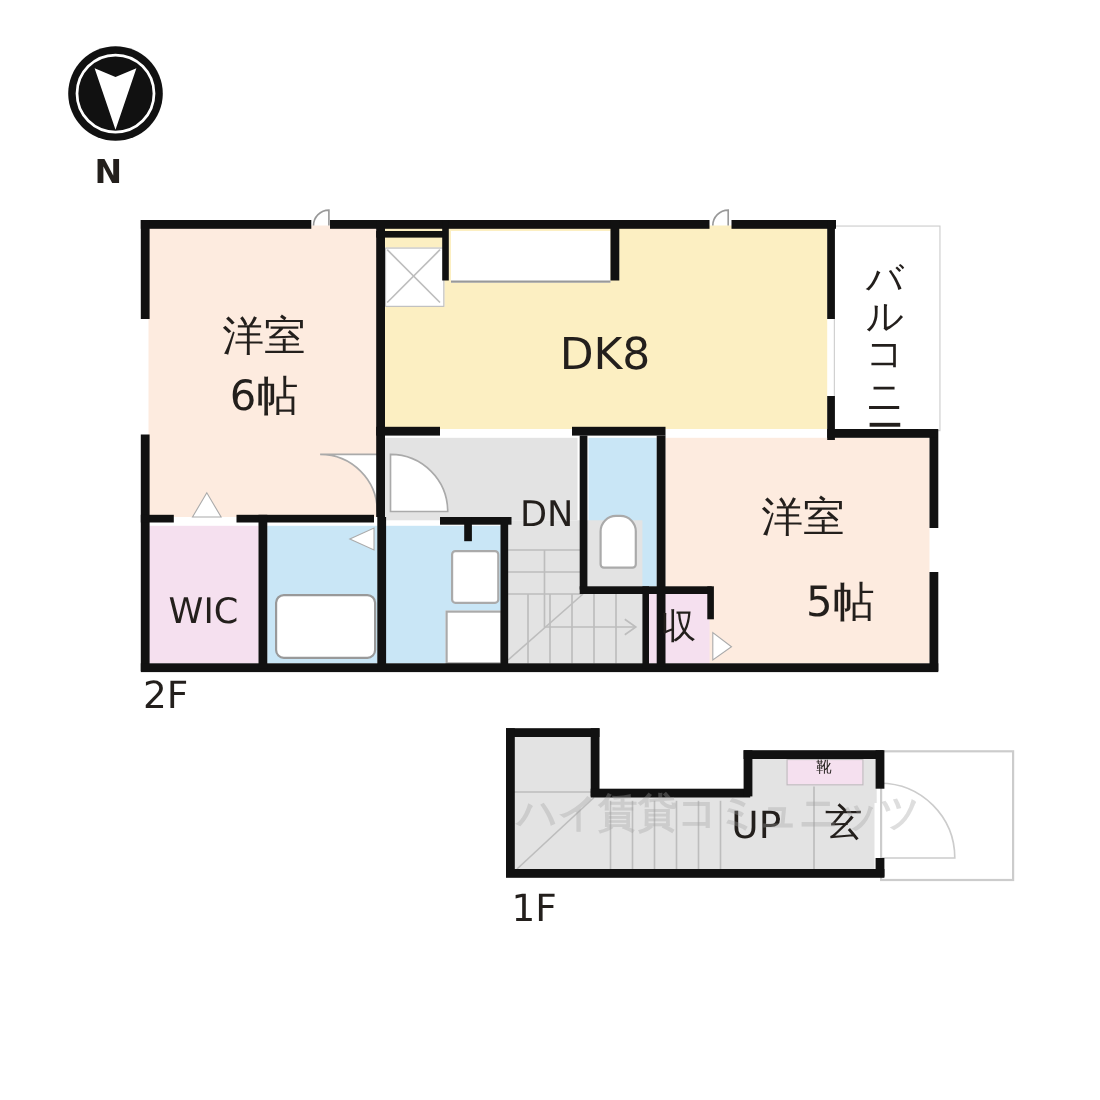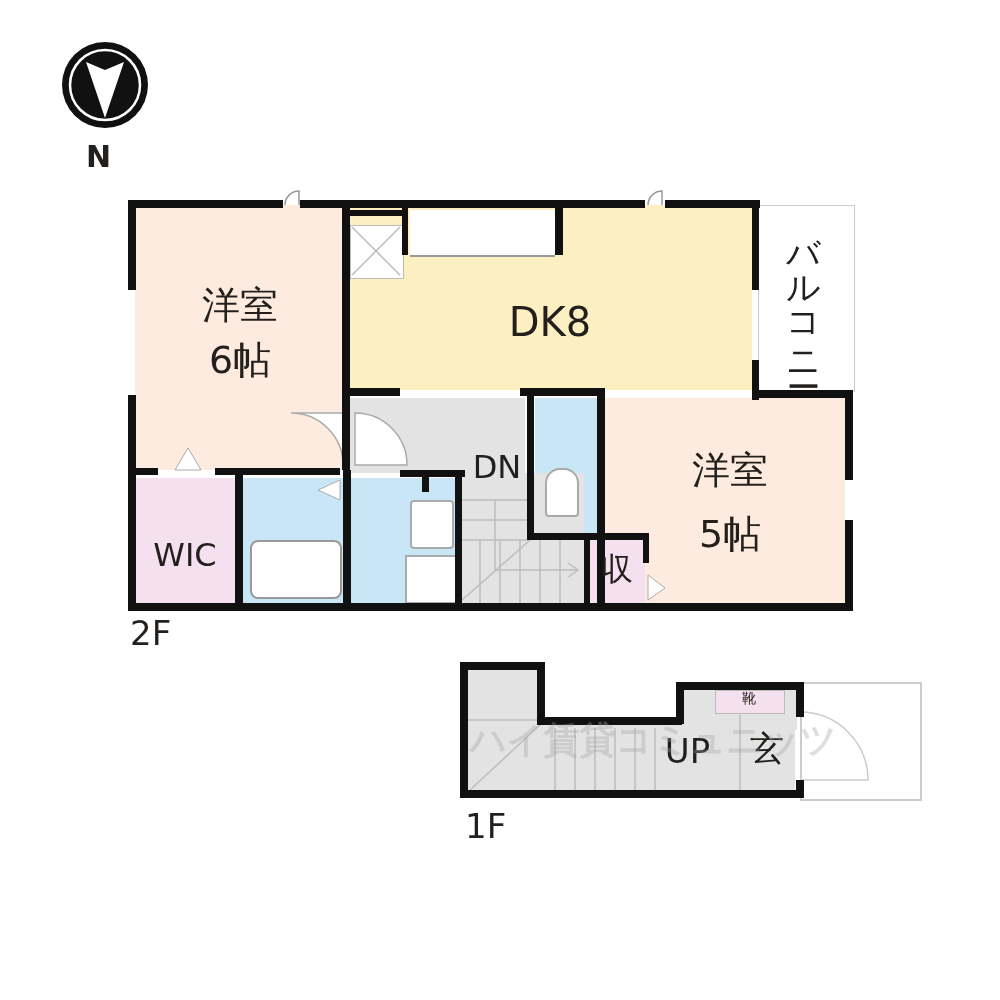--- a/index.html
+++ b/index.html
@@ -100,21 +100,21 @@
   <div class="wall" style="left:400px;top:470px;width:65px;height:7px;"></div>
   <div class="wall" style="left:455px;top:470px;width:7px;height:140px;"></div>
   <div class="wall" style="left:422px;top:470px;width:7px;height:22px;"></div>
   <div class="wall" style="left:643px;top:533px;width:6px;height:30px;"></div>
 
   <div class="lbl" style="left:180px;top:285px;width:120px;font-size:38px;">洋室</div>
   <div class="lbl" style="left:180px;top:340px;width:120px;font-size:38px;">6帖</div>
   <div class="lbl" style="left:480px;top:300px;width:140px;font-size:40px;">DK8</div>
   <div class="lbl" style="left:782px;top:215px;width:40px;font-size:34px;writing-mode:vertical-rl;">バルコニー</div>
   <div class="lbl" style="left:665px;top:450px;width:130px;font-size:38px;">洋室</div>
-  <div class="lbl" style="left:665px;top:514px;width:130px;font-size:38px;">5帖</div>
+  <div class="lbl" style="left:665px;top:527px;width:130px;font-size:38px;text-align:right;">5帖</div>
   <div class="lbl" style="left:140px;top:522px;width:90px;font-size:32px;margin-top:16px;">WIC</div>
   <div class="lbl" style="left:592px;top:552px;width:50px;font-size:32px;">収</div>
   <div class="lbl" style="left:462px;top:450px;width:70px;font-size:32px;">DN</div>
   <div class="lbl" style="left:130px;top:615px;font-size:34px;">2F</div>
 </div>
 
 <div>
   <div class="room" style="left:800px;top:682px;width:118px;height:115px;border:2px solid #ccc;background:#fff;"></div>
   <div class="room" style="left:465px;top:667px;width:75px;height:125px;background:#e3e3e3;"></div>
   <div class="room" style="left:465px;top:722px;width:330px;height:70px;background:#e3e3e3;"></div>

